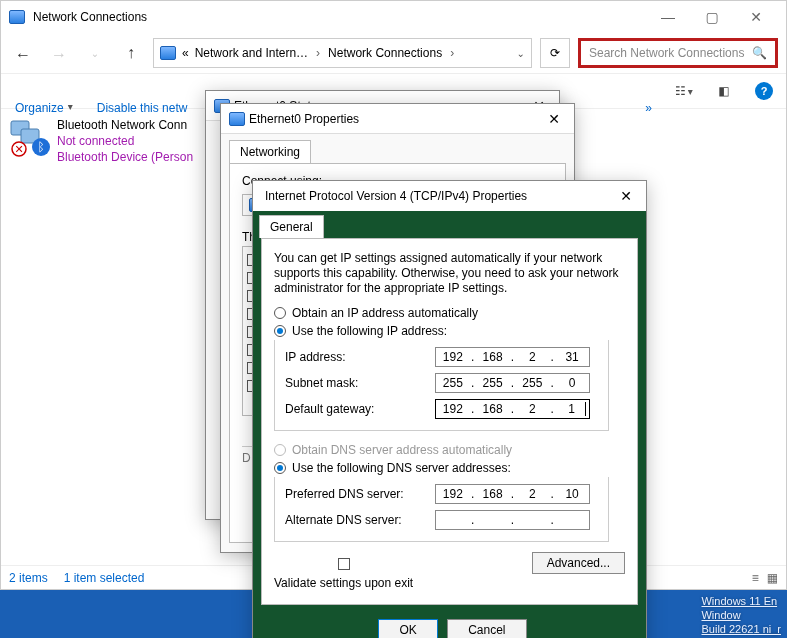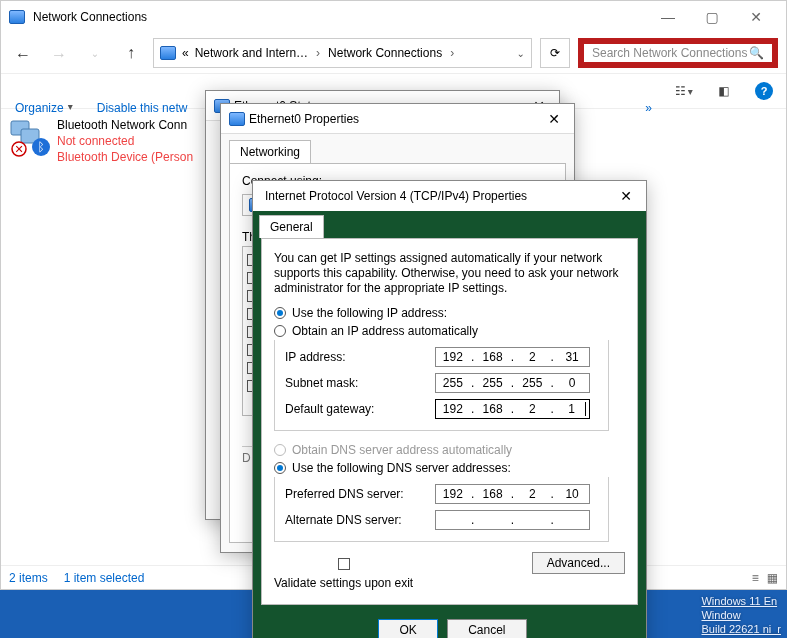--- a/index.html
+++ b/index.html
@@ -13,35 +13,35 @@
   .winbtns { display: flex; }
   .winbtn { width: 44px; height: 32px; display: flex; align-items: center; justify-content: center; color: #666; font-size: 14px; }
   
   .navrow { height: 40px; display: flex; align-items: center; padding: 0 8px; gap: 8px; }
   .navbtn { width: 28px; height: 28px; display: flex; align-items: center; justify-content: center; color: #333; font-size: 16px; }
   .navbtn.disabled { color: #ccc; }
   .addressbar { flex: 1; height: 30px; border: 1px solid #ccc; display: flex; align-items: center; padding: 0 6px; gap: 6px; min-width: 0; overflow: hidden; white-space: nowrap; }
   .addr-text { white-space: nowrap; }
   .addr-sep { color: #666; padding: 0 2px; }
   .refresh { width: 30px; height: 30px; border: 1px solid #ccc; display: flex; align-items: center; justify-content: center; }
-  .searchbox { width: 200px; height: 30px; border: 6px solid #b91c1c; display: flex; align-items: center; padding: 4px 8px; color: #888; }
+  .searchbox { width: 200px; height: 30px; border: 3px solid #b91c1c; display: flex; align-items: center; padding: 4px 8px; color: #888; }
   .searchbox span:first-child { flex: 1; }
   
   .toolbar { height: 36px; border-top: 1px solid #eee; border-bottom: 1px solid #eee; display: flex; align-items: center; padding: 0 8px; gap: 12px; }
   .tbitem { color: #0066cc; padding: 4px 6px; display: flex; align-items: flex-start; gap: 4px; margin-top: 34px; }
   .tbspacer { flex: 1; }
   .tbicon { width: 28px; height: 28px; display: flex; align-items: center; justify-content: center; color: #444; }
   .help-icon { width: 18px; height: 18px; border-radius: 50%; background: #0078d4; color: #fff; display: flex; align-items: center; justify-content: center; font-size: 11px; font-weight: bold; }
   
   .content { position: absolute; left: 0; right: 0; top: 108px; bottom: 24px; padding: 8px; }
   .device { display: flex; gap: 6px; }
   .devicon { position: relative; width: 42px; height: 42px; }
   .devtext { line-height: 16px; }
   .devtext .name { color: #000; }
-  .devtext .status { color: #ef4444; }
+  .devtext .status { color: #a21caf; }
   
   .statusbar { position: absolute; left: 0; right: 0; bottom: 0; height: 24px; border-top: 1px solid #eee; display: flex; align-items: center; padding: 0 8px; gap: 16px; color: #0066cc; font-size: 12px; }
   .statusbar .right { margin-left: auto; display: flex; gap: 8px; color: #666; }
   
   
   .dialog { position: absolute; background: #f9f9f9; border: 1px solid #888; box-shadow: 0 4px 18px rgba(0,0,0,0.25); }
   .dlg-title { height: 30px; display: flex; align-items: center; padding: 0 8px; background: #fff; border-bottom: 1px solid #ddd; }
   .dlg-title .t { flex: 1; font-size: 12px; padding-left: 4px; }
   .dlg-close { width: 24px; text-align: center; font-size: 14px; }
   
@@ -223,26 +223,26 @@
 <div class="dialog dlg-ipv4">
   <div class="dlg-title">
     <span class="t" style="padding-left:4px;">Internet Protocol Version 4 (TCP/IPv4) Properties</span>
     <span class="dlg-close">✕</span>
   </div>
   <div class="tabstrip"><span class="tab">General</span></div>
   <div class="ipv4body">
     <div class="intro">You can get IP settings assigned automatically if your network supports this capability. Otherwise, you need to ask your network administrator for the appropriate IP settings.</div>
 
     <div class="radio">
+        <span class="rb"></span>
+        <span>Obtain an IP address automatically</span>
+      </div>
+    <div class="radio">
         <span class="rb sel"></span>
         <span>Use the following IP address:</span>
-      </div>
-    <div class="radio">
-        <span class="rb"></span>
-        <span>Obtain an IP address automatically</span>
       </div>
     <div class="fieldgroup" style="border-top:none;margin-top:0;padding-top:4px;">
       <div class="fieldrow">
         <span class="flabel">IP address:</span>
         <div class="ipinput">
           <span class="oct">192</span>
             <span class="dot">.</span>
           <span class="oct">168</span>
             <span class="dot">.</span>
           <span class="oct">2</span>

